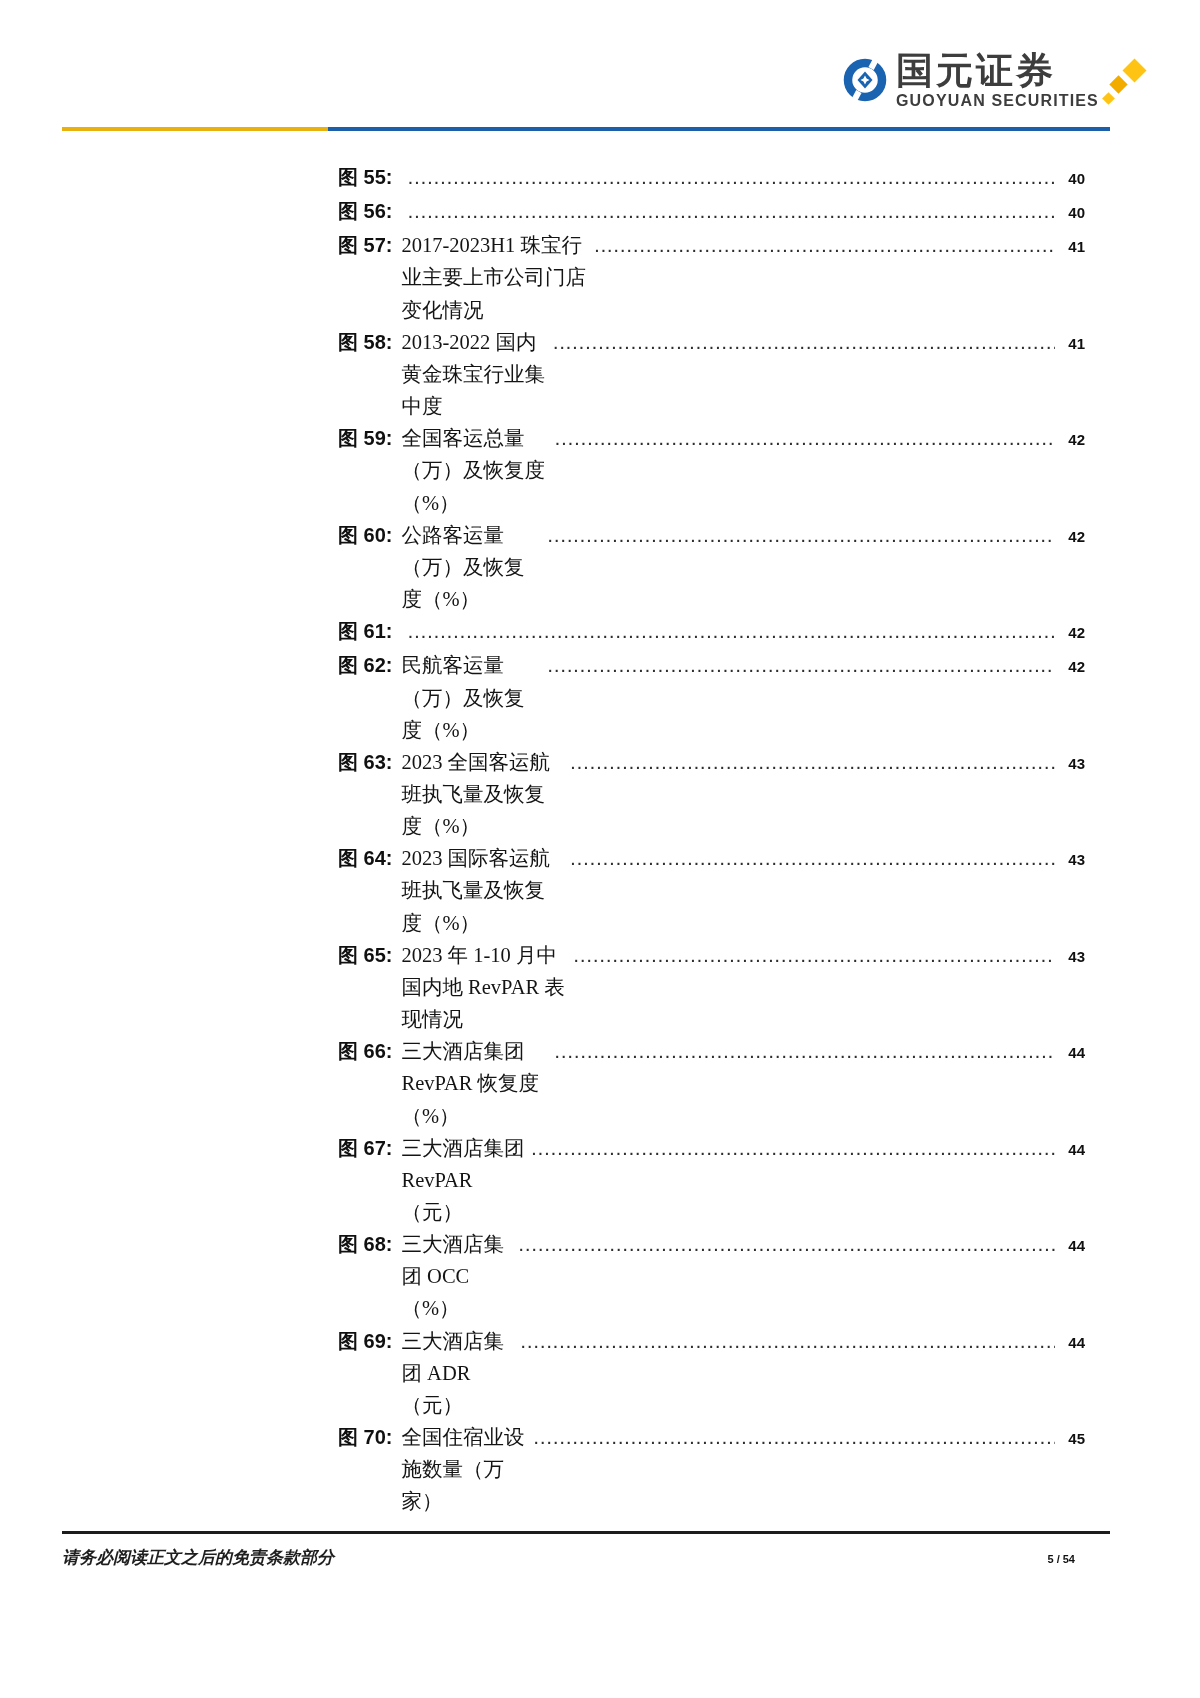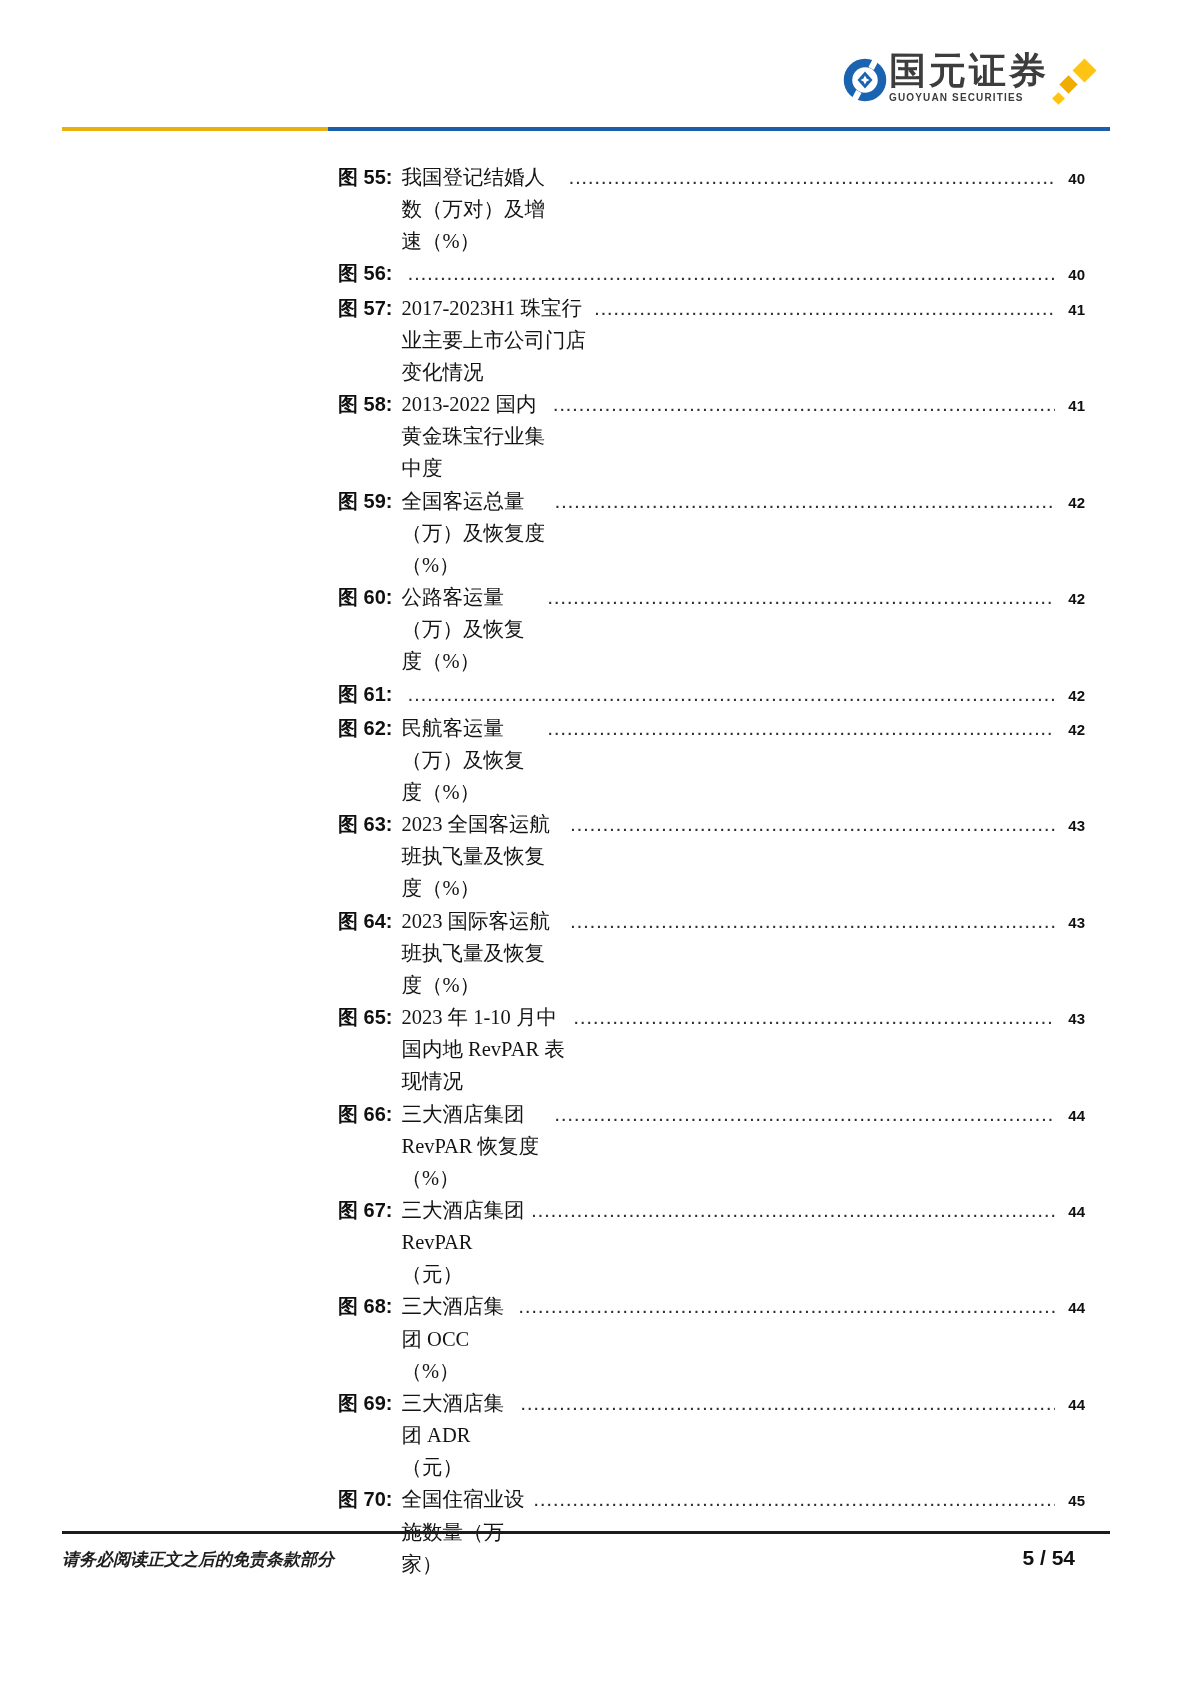--- a/index.html
+++ b/index.html
@@ -3,24 +3,24 @@
 <meta charset="utf-8">
 <style>
   html,body{margin:0;padding:0;}
   body{
     width:1200px;height:1698px;position:relative;background:#ffffff;
     font-family:"Liberation Serif",serif;color:#141414;overflow:hidden;
   }
   
   .logo{position:absolute;left:841px;top:50px;display:flex;align-items:flex-start;}
   .logo-icon{width:48px;height:48px;margin-top:6px;}
-  .logo-text{}
+  .logo-text{margin-left:7px;}
   .logo-cn{font-family:"Liberation Sans",sans-serif;font-weight:bold;font-size:37px;
     line-height:42px;letter-spacing:3px;color:#3d3d3d;white-space:nowrap;}
-  .logo-en{font-family:"Liberation Sans",sans-serif;font-weight:bold;font-size:10px;
+  .logo-en{font-family:"Liberation Sans",sans-serif;font-weight:bold;font-size:16px;
     letter-spacing:1.15px;color:#3d3d3d;white-space:nowrap;}
   .diamonds{position:relative;width:42px;height:52px;margin-left:4px;margin-top:10px;}
   .diamonds .d{position:absolute;transform:rotate(45deg);}
   .d1{width:17px;height:17px;right:2px;top:2px;background:#FFC413;}
   .d2{width:13px;height:13px;left:9px;top:18px;background:#F2AC00;}
   .d3{width:9px;height:9px;left:1px;top:34px;background:#FFC413;}
   .header-rule{position:absolute;left:62px;top:127px;width:1048px;height:4px;
     background:linear-gradient(to right,#E9B10E 0 266px,#1B5FAA 266px 100%);}
   
   .toc{position:absolute;left:322px;top:161px;width:763px;}
@@ -34,21 +34,21 @@
   .leader{flex:1 1 auto;min-width:0;overflow:hidden;white-space:nowrap;
     font-family:"Liberation Sans",sans-serif;font-weight:bold;font-size:14px;
     letter-spacing:2.6px;color:#2e2e2e;margin:0 4px 0 7px;}
   .toc-page{font-family:"Liberation Sans",sans-serif;font-weight:bold;font-size:15px;
     color:#101010;min-width:26px;text-align:right;white-space:nowrap;}
   
   .footer-rule{position:absolute;left:62px;top:1531px;width:1048px;height:3px;background:#1c1c1c;}
   .footer-row{position:absolute;left:62px;top:1546px;width:1013px;display:flex;
     justify-content:space-between;align-items:baseline;}
   .footer-disclaimer{font-style:italic;font-weight:600;font-size:17px;color:#1e1e1e;}
-  .footer-page{font-family:"Liberation Sans",sans-serif;font-weight:bold;font-size:21px;color:#111;}
+  .footer-page{font-family:"Liberation Sans",sans-serif;font-weight:bold;font-size:11px;color:#111;}
 </style>
 </head>
 <body>
 
 <div class="logo">
   <svg class="logo-icon" viewBox="0 0 48 48">
     <circle cx="24" cy="24" r="17" fill="none" stroke="#1A63B0" stroke-width="8.5"></circle>
     <rect x="21" y="-2" width="6" height="13" fill="#ffffff" transform="rotate(28 24 24)"></rect>
     <rect x="21" y="37" width="6" height="13" fill="#ffffff" transform="rotate(28 24 24)"></rect>
     <path d="M24 15.5 L31.5 24 L24 32.5 L16.5 24 Z" fill="#1A63B0"></path>
@@ -64,21 +64,20 @@
       <span class="d d3"></span>
   </div>
 </div>
 <div class="header-rule"></div>
 
 <div class="toc">
   <div id="figures-list" class="figures-list">
       <div class="toc-entry">
         <div class="toc-line first flexline">
           <span class="toc-label">图 55:</span>
-          <span class="toc-title">我国登记结婚人数（万对）及增速（%）</span>
           <span class="leader">..........................................................................................................................................................................</span>
           <span class="toc-page">40</span>
         </div>
       </div>
       <div class="toc-entry">
         <div class="toc-line first flexline">
           <span class="toc-label">图 56:</span>
           <span class="leader">..........................................................................................................................................................................</span>
           <span class="toc-page">40</span>
         </div>

